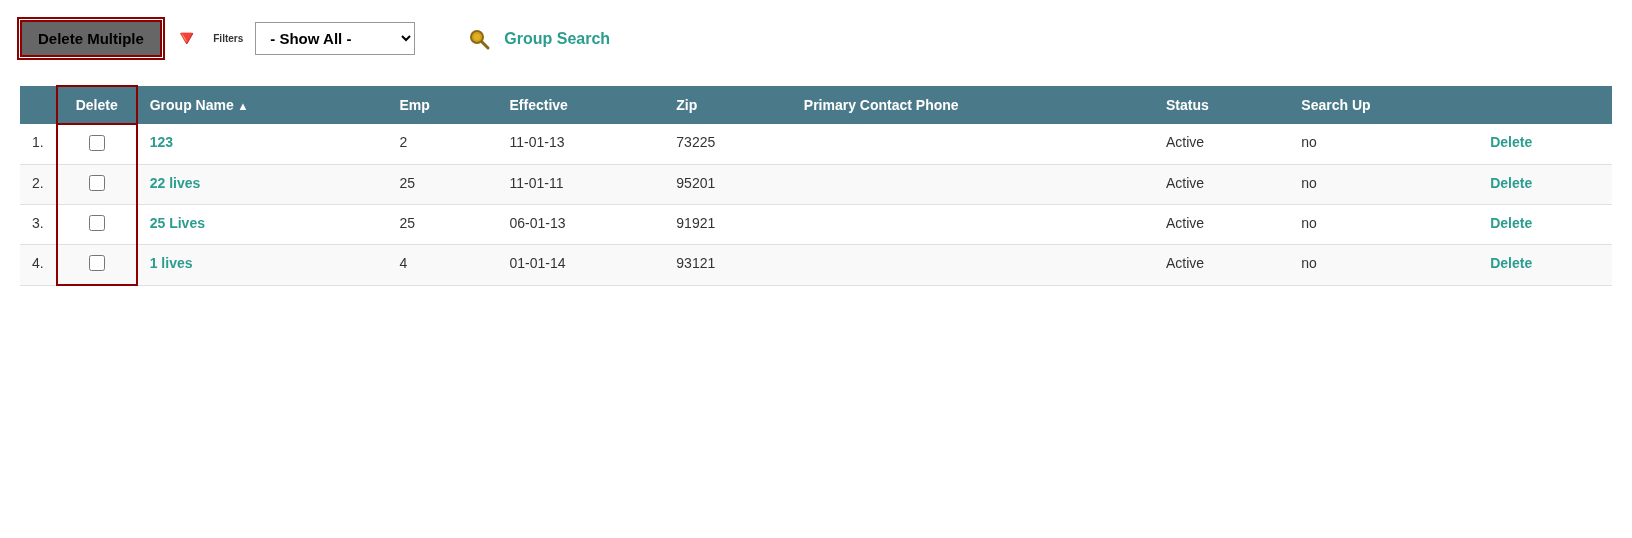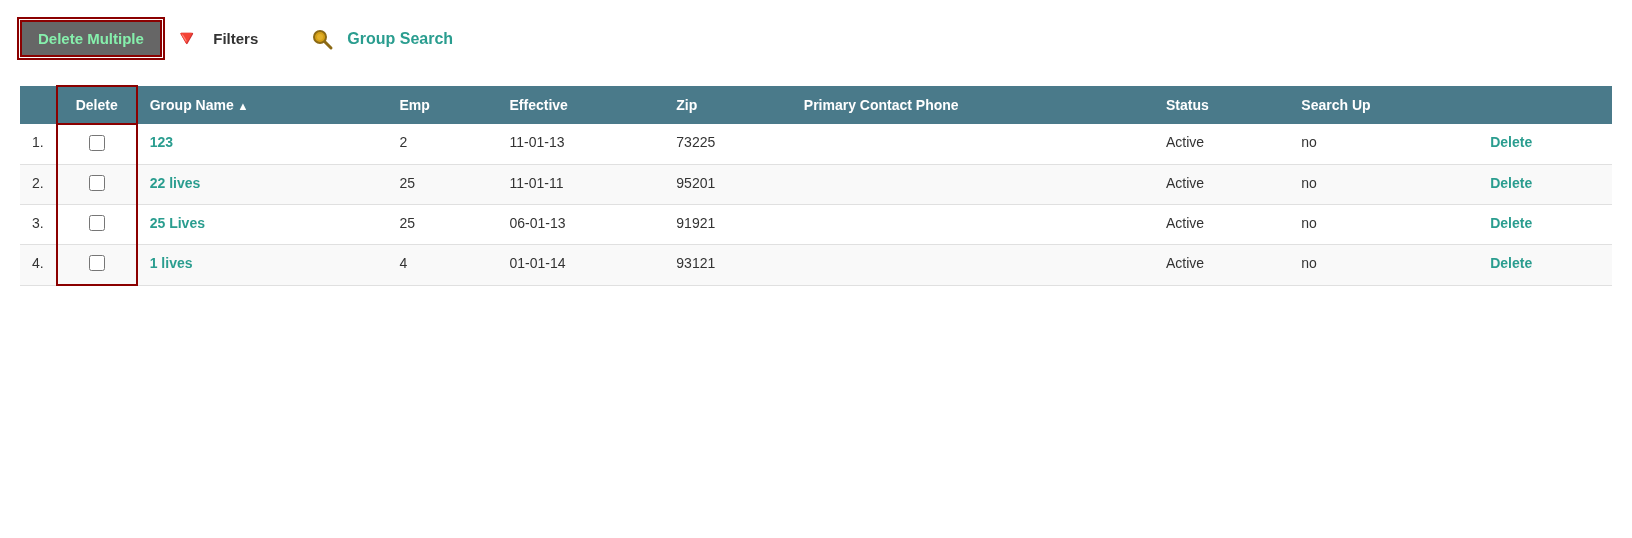--- a/index.html
+++ b/index.html
@@ -13,35 +13,35 @@
 
     
     .toolbar {
       display: flex;
       align-items: center;
       gap: 12px;
       margin-bottom: 28px;
     }
     .btn-delete-multiple {
       background: #666;
-      color: #86efac;
+      color: #000000;
       border: 2px solid #8b0000;
       padding: 8px 16px;
       font-size: 15px;
       font-weight: bold;
       cursor: pointer;
       outline: 2px solid #8b0000;
       outline-offset: 1px;
     }
     .filter-icon {
       font-size: 22px;
       color: #cc4400;
     }
     .filters-label {
-      font-size: 15px;
+      font-size: 10px;
       font-weight: bold;
       color: #333;
     }
     .filters-select {
       border: 1px solid #999;
       padding: 6px 30px 6px 10px;
       font-size: 15px;
       font-weight: bold;
       background: #fff;
       cursor: pointer;
@@ -130,20 +130,21 @@
       cursor: pointer;
     }
   </style>
 </head>
 <body>
 
 <div class="toolbar">
   <button class="btn-delete-multiple">Delete Multiple</button>
   <span class="filter-icon">🔻</span>
   <span class="filters-label">Filters</span>
+  <select class="filters-select"><option>- Show All -</option></select>
   <div class="group-search-container">
     <svg width="24" height="24" viewBox="0 0 24 24">
       <circle cx="10" cy="10" r="6" fill="#d4a017" stroke="#8b6914" stroke-width="2"></circle>
       <circle cx="10" cy="10" r="3" fill="#f0c040" opacity="0.5"></circle>
       <line x1="15" y1="15" x2="21" y2="21" stroke="#8b6914" stroke-width="3" stroke-linecap="round"></line>
     </svg>
     <span class="group-search-label">Group Search</span>
   </div>
 </div>
 

